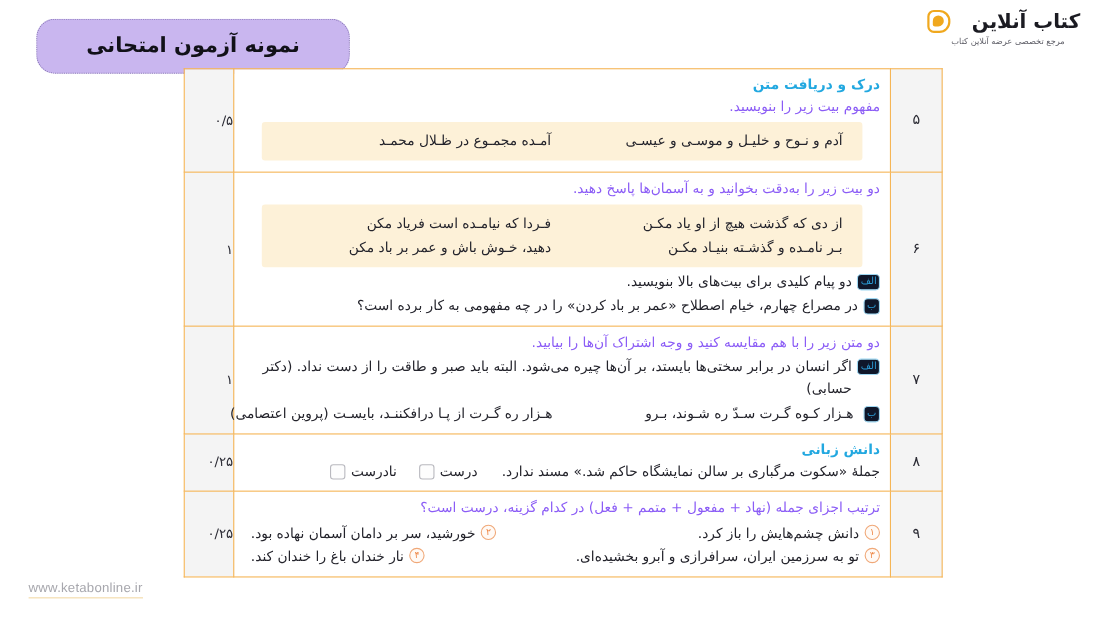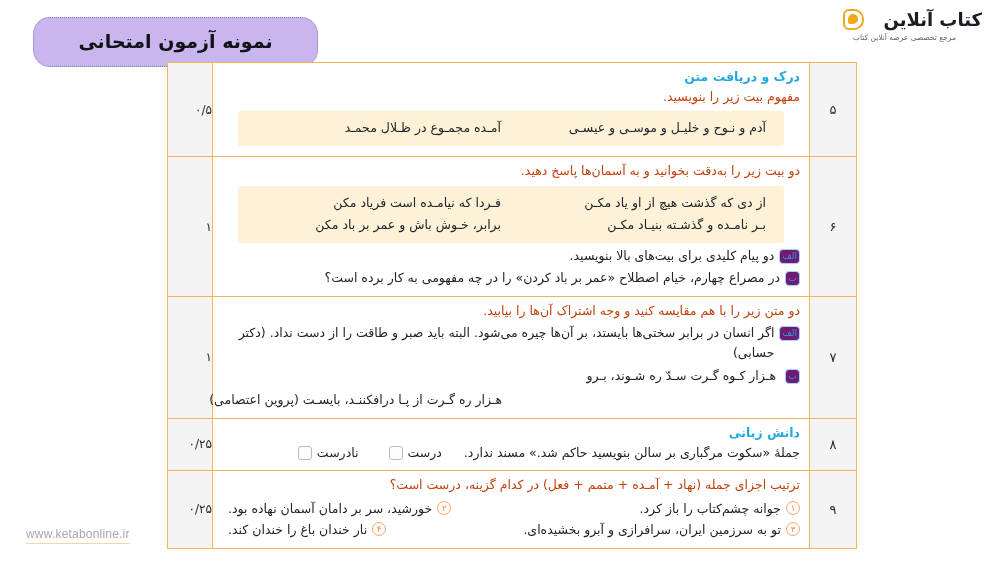--- a/index.html
+++ b/index.html
@@ -91,21 +91,21 @@
     position: absolute;
     top: 5px; left: 5px;
     width: 10px; height: 10px;
     background: #f0a81e;
     border-radius: 50% 50% 50% 2px;
   }
   .brand-tagline {
     font-size: 7.5px;
     color: #5d5d66;
     margin-top: 3px;
-    margin-right: 26px;
+    margin-right: 14px;
     white-space: nowrap;
     letter-spacing: .2px;
   }
 
   
   .watermark {
     position: absolute;
     left: 26px;
     top: 527px;
     font-size: 12px;
@@ -155,21 +155,21 @@
   .section-title {
     color: #22a8e0;
     font-size: 12.5px;
     font-weight: bold;
     margin: 1px 0 3px 0;
     line-height: 1.25;
   }
   .q-prompt {
     font-size: 12.5px;
     line-height: 1.5;
-    color: #c2410c;
+    color: #8b5cf6;
     margin: 0 0 2px 0;
   }
 
   .verse-box {
     background: #fdf1d8;
     border-radius: 3px;
     padding: 6px 14px 7px 14px;
     margin: 5px 16px 3px 16px;
     font-size: 12.5px;
     line-height: 1.75;
@@ -201,58 +201,58 @@
     font-size: 12.5px;
     line-height: 1.65;
     color: #23232b;
     margin-top: 2px;
   }
   .letter-badge {
     flex: 0 0 auto;
     min-width: 15px;
     height: 15px;
     margin-top: 3px;
-    background: #701a75;
+    background: #0f172a;
     border: 1px solid #9ed7f2;
     border-radius: 4px;
     color: #2b9bd4;
     font-size: 9px;
     line-height: 13px;
     text-align: center;
     padding: 0 2px;
     box-sizing: border-box;
   }
   .sub-text { flex: 1 1 auto; }
   .poem-cols {
     display: flex;
     flex-direction: row;
     width: 100%;
     white-space: nowrap;
   }
   .poem-cols .hemistich-a { width: 48%; }
-  .poem-cols .hemistich-b { width: 52%; margin-top: 24px; }
+  .poem-cols .hemistich-b { width: 52%; }
 
   
   .tf-line {
     display: flex;
     flex-direction: row;
     align-items: center;
     font-size: 12.5px;
     line-height: 1.6;
     color: #23232b;
     gap: 0;
     margin-top: 2px;
   }
   .tf-statement { margin-left: 22px; white-space: nowrap; }
   .tf-option {
     display: flex;
     flex-direction: row;
     align-items: center;
     gap: 5px;
-    margin-left: 30px;
+    margin-left: 20px;
     white-space: nowrap;
   }
   .tf-box {
     width: 12px;
     height: 12px;
     border: 1px solid #b9b9bf;
     border-radius: 3px;
     background: #fdfdfd;
     flex: 0 0 auto;
   }
@@ -338,21 +338,21 @@
       <td class="col-num">۶</td>
       <td class="col-body">
         <div class="q-prompt">دو بیت زیر را به‌دقت بخوانید و به آسمان‌ها پاسخ دهید.</div>
         <div class="verse-box">
           <div class="verse-line">
             <span class="hemistich-a">از دی که گذشت هیچ از او یاد مکـن</span>
             <span class="hemistich-b">فـردا که نیامـده است فریاد مکن</span>
           </div>
           <div class="verse-line">
             <span class="hemistich-a">بـر نامـده و گذشـته بنیـاد مکـن</span>
-            <span class="hemistich-b">برابر، خـوش باش و عمر بر باد مکن</span>
+            <span class="hemistich-b">دهید، خـوش باش و عمر بر باد مکن</span>
           </div>
         </div>
         <div class="sub-item">
           <span class="letter-badge">الف</span>
           <span class="sub-text">دو پیام کلیدی برای بیت‌های بالا بنویسید.</span>
         </div>
         <div class="sub-item">
           <span class="letter-badge">ب</span>
           <span class="sub-text">در مصراع چهارم، خیام اصطلاح «عمر بر باد کردن» را در چه مفهومی به کار برده است؟</span>
         </div>
@@ -379,42 +379,42 @@
         </div>
       </td>
       <td class="col-score">۱</td>
     </tr>
 
     <tr>
       <td class="col-num">۸</td>
       <td class="col-body">
         <div class="section-title">دانش زبانی</div>
         <div class="tf-line">
-          <span class="tf-statement">جملهٔ «سکوت مرگباری بر سالن بنویسید حاکم شد.» مسند ندارد.</span>
+          <span class="tf-statement">جملهٔ «سکوت مرگباری بر سالن نمایشگاه حاکم شد.» مسند ندارد.</span>
           <span class="tf-option">
             <span>درست</span>
             <span class="tf-box"></span>
           </span>
           <span class="tf-option">
             <span>نادرست</span>
             <span class="tf-box"></span>
           </span>
         </div>
       </td>
       <td class="col-score">۰/۲۵</td>
     </tr>
 
     <tr>
       <td class="col-num">۹</td>
       <td class="col-body">
-        <div class="q-prompt">ترتیب اجزای جمله (نهاد + آمـده + متمم + فعل) در کدام گزینه، درست است؟</div>
+        <div class="q-prompt">ترتیب اجزای جمله (نهاد + مفعول + متمم + فعل) در کدام گزینه، درست است؟</div>
         <div class="mc-grid">
           <span class="mc-option right-col">
             <span class="mc-num">۱</span>
-            <span>جوانه چشم‌کتاب را باز کرد.</span>
+            <span>دانش چشم‌هایش را باز کرد.</span>
           </span>
           <span class="mc-option left-col">
             <span class="mc-num">۲</span>
             <span>خورشید، سر بر دامان آسمان نهاده بود.</span>
           </span>
           <span class="mc-option right-col">
             <span class="mc-num">۳</span>
             <span>تو به سرزمین ایران، سرافرازی و آبرو بخشیده‌ای.</span>
           </span>
           <span class="mc-option left-col">

